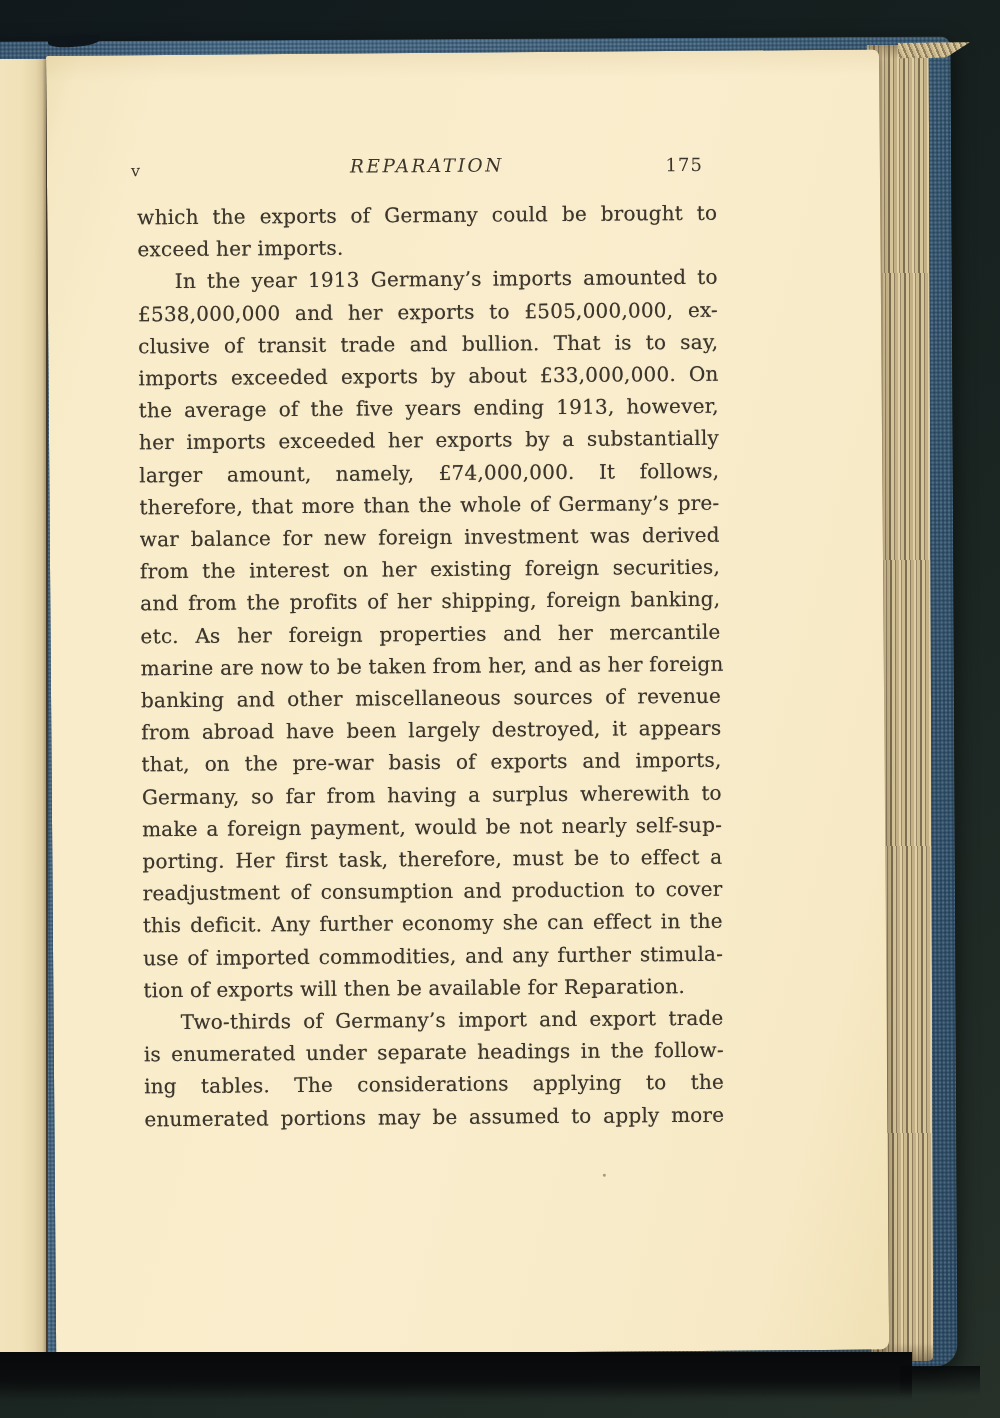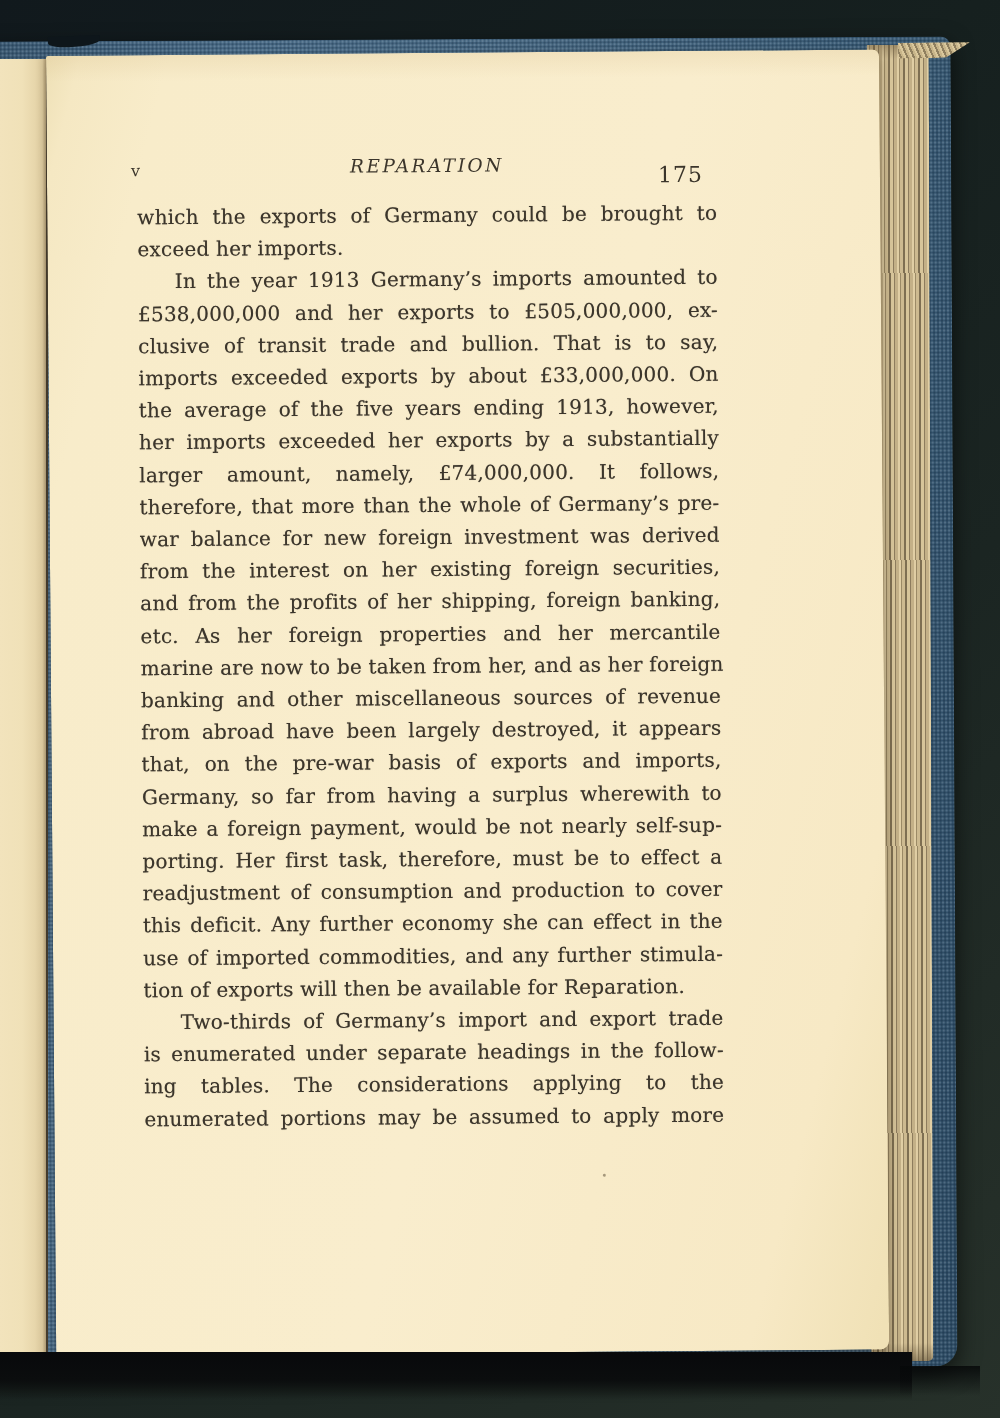--- a/index.html
+++ b/index.html
@@ -58,21 +58,21 @@
       linear-gradient(105deg,#eee0b6 0,#f5e8c3 34px,#f8ecca 120px,#f9edcd 55%,#f7e9c5 88%,#f0e1b6 99%);
     box-shadow:2px 4px 10px rgba(40,28,12,.35);
     color:#3b352b;
   }
   .page-header{position:absolute;left:90px;top:102px;width:580px;height:26px;}
   .chapter{position:absolute;left:-6px;top:4px;font-size:16px;letter-spacing:1px;}
   .running-head{
     position:absolute;left:0;right:0;top:0;text-align:center;
     font-style:italic;font-size:18.5px;letter-spacing:2.5px;
   }
-  .page-num{position:absolute;right:14px;top:9px;font-size:22px;letter-spacing:1px;font-variant-numeric:oldstyle-nums;}
+  .page-num{position:absolute;right:14px;top:1px;font-size:18px;letter-spacing:1px;font-variant-numeric:oldstyle-nums;}
   .text-block{
     position:absolute;left:90px;top:146px;width:580px;
     font-size:20px;line-height:32.2px;letter-spacing:.2px;
     text-shadow:0 0 .7px rgba(59,53,43,.55);
   }
   .line{white-space:nowrap;}
   .line.j{text-align:justify;text-align-last:justify;}
   .line.ind{text-indent:37px;}
   .speck{position:absolute;left:548px;top:1122px;width:3px;height:3px;border-radius:50%;background:rgba(96,84,60,.55);}
   

